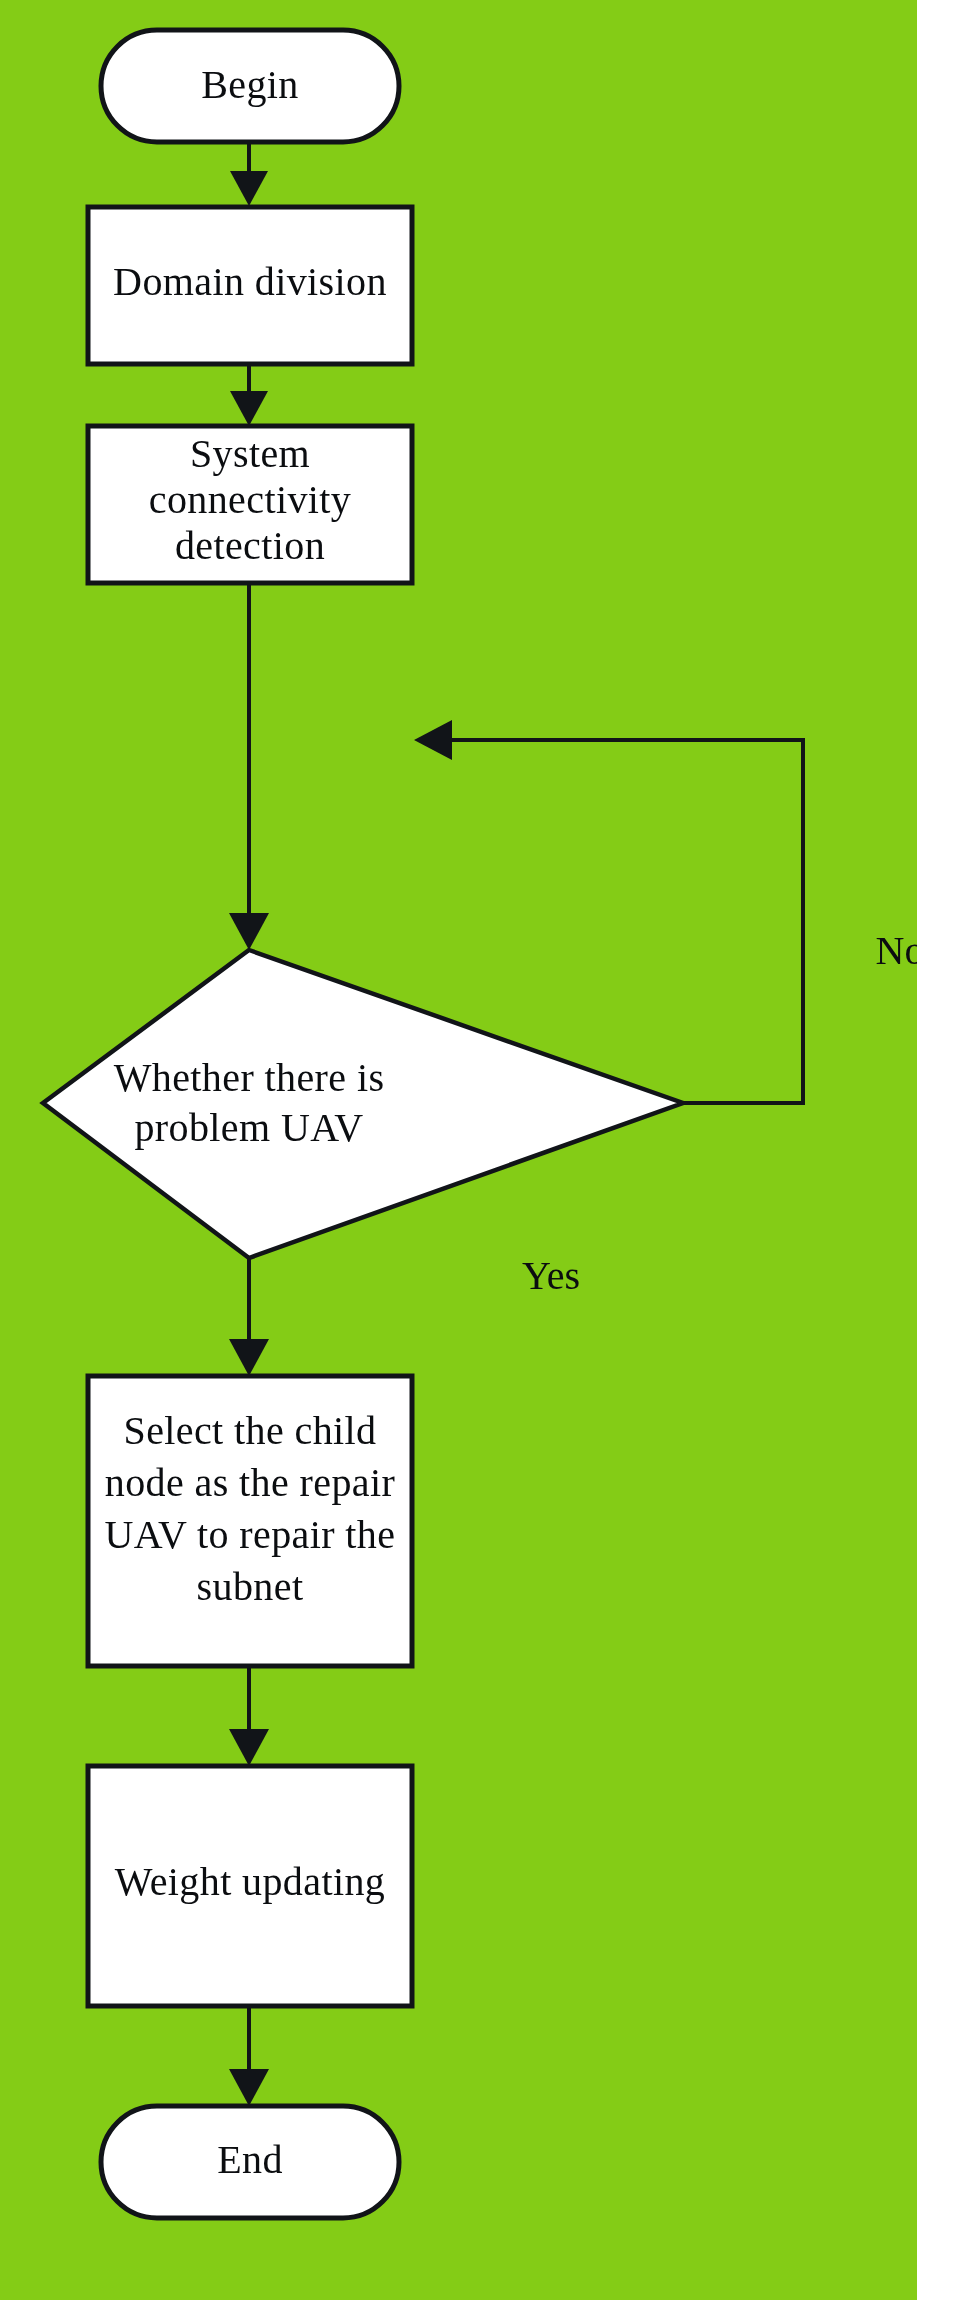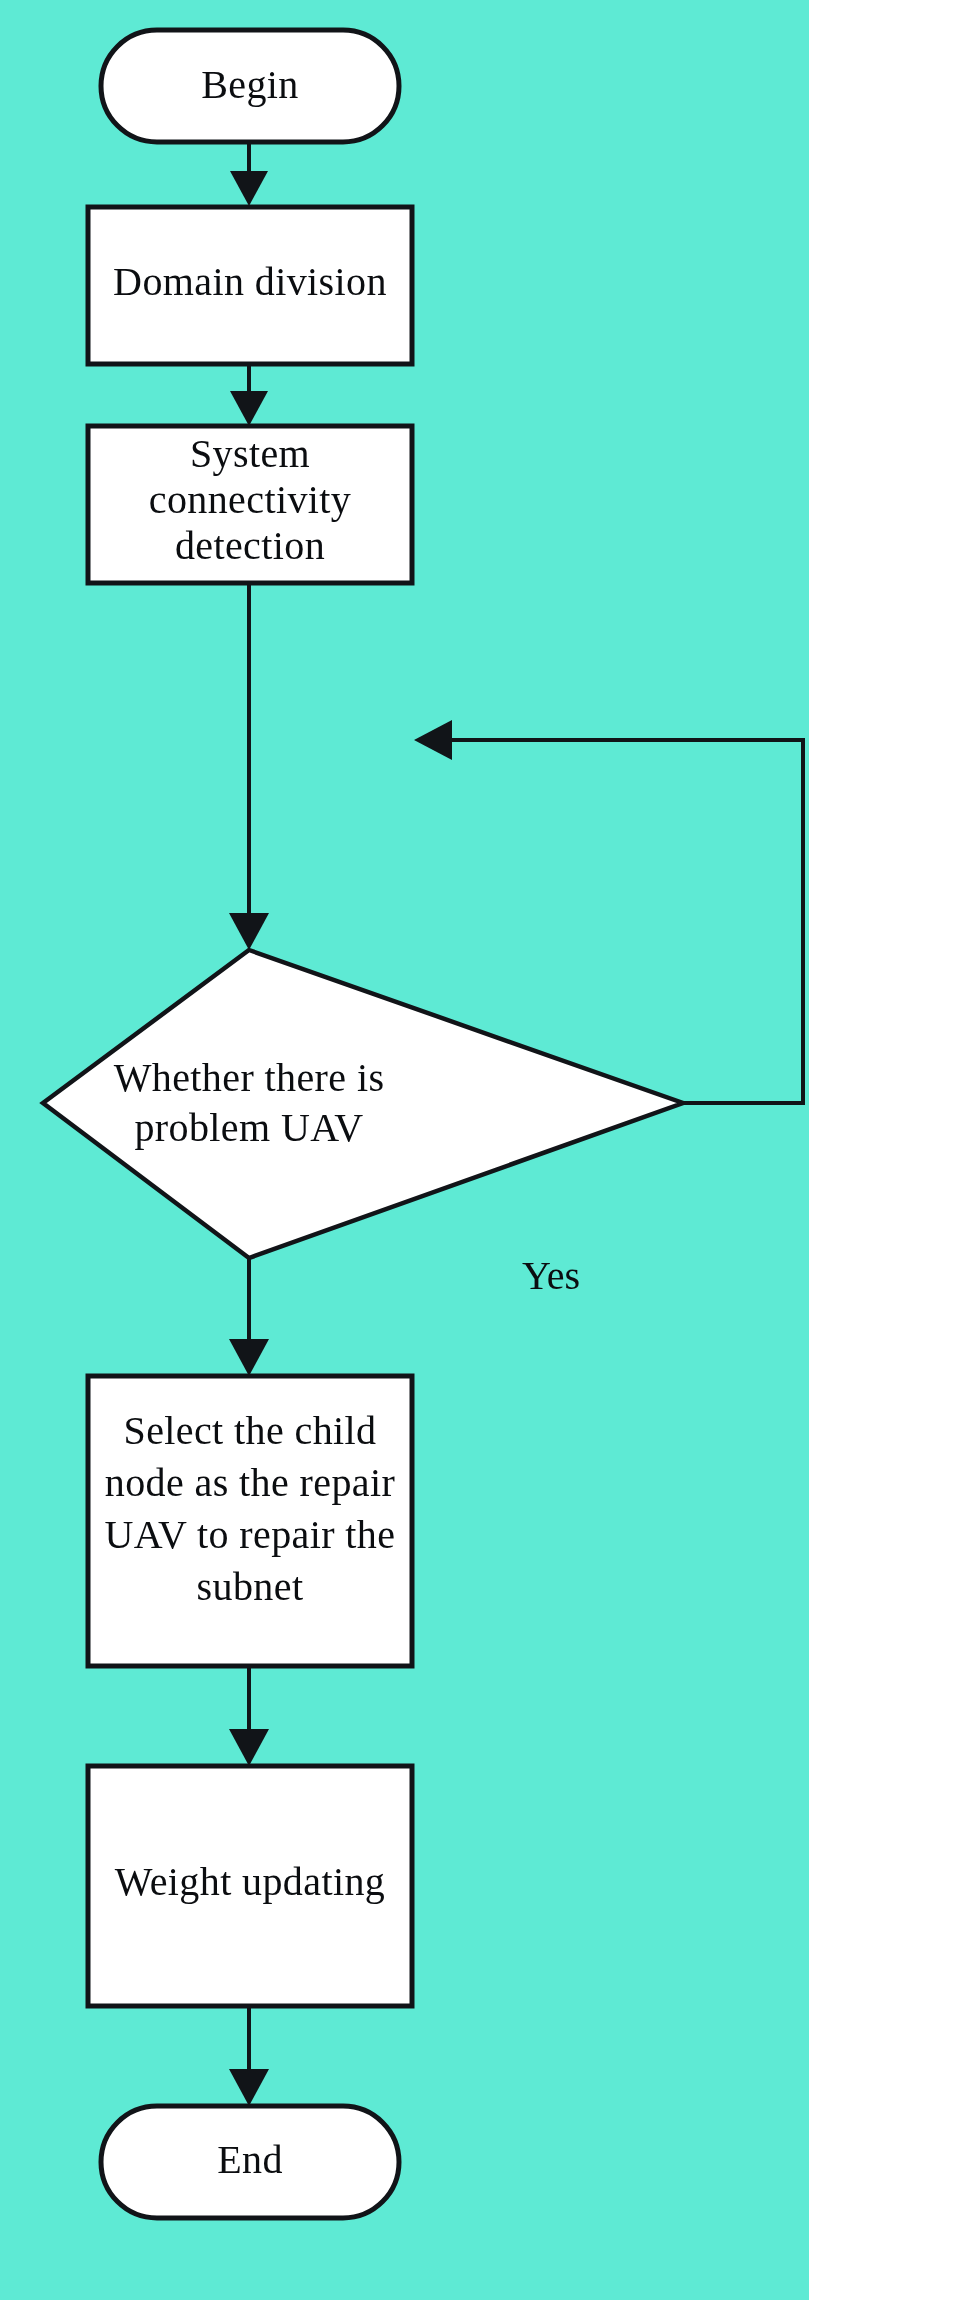--- a/index.html
+++ b/index.html
@@ -2,23 +2,23 @@
 <html><head>
 <meta charset="utf-8">
 <style>
   html, body {
     margin: 0;
     padding: 0;
     background: #ffffff;
   }
   #flowchart-root {
     position: relative;
-    width: 809px;
+    width: 917px;
     height: 2300px;
-    background: #5eead4;
+    background: #84cc16;
     font-family: "Liberation Serif", "DejaVu Serif", serif;
     overflow: hidden;
   }
   svg#flow-canvas {
     position: absolute;
     top: 0;
     left: 0;
     width: 973px;
     height: 2300px;
     display: block;

